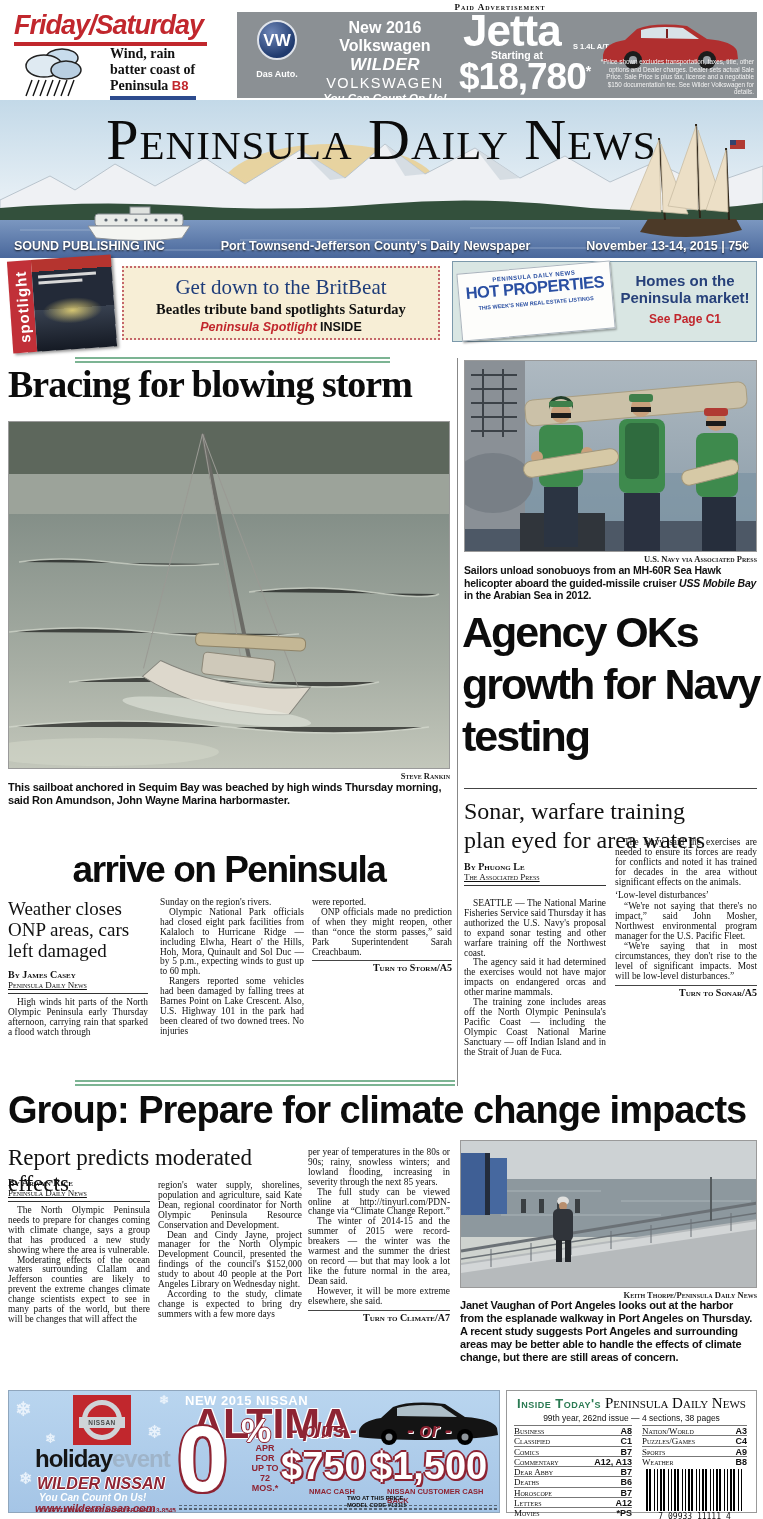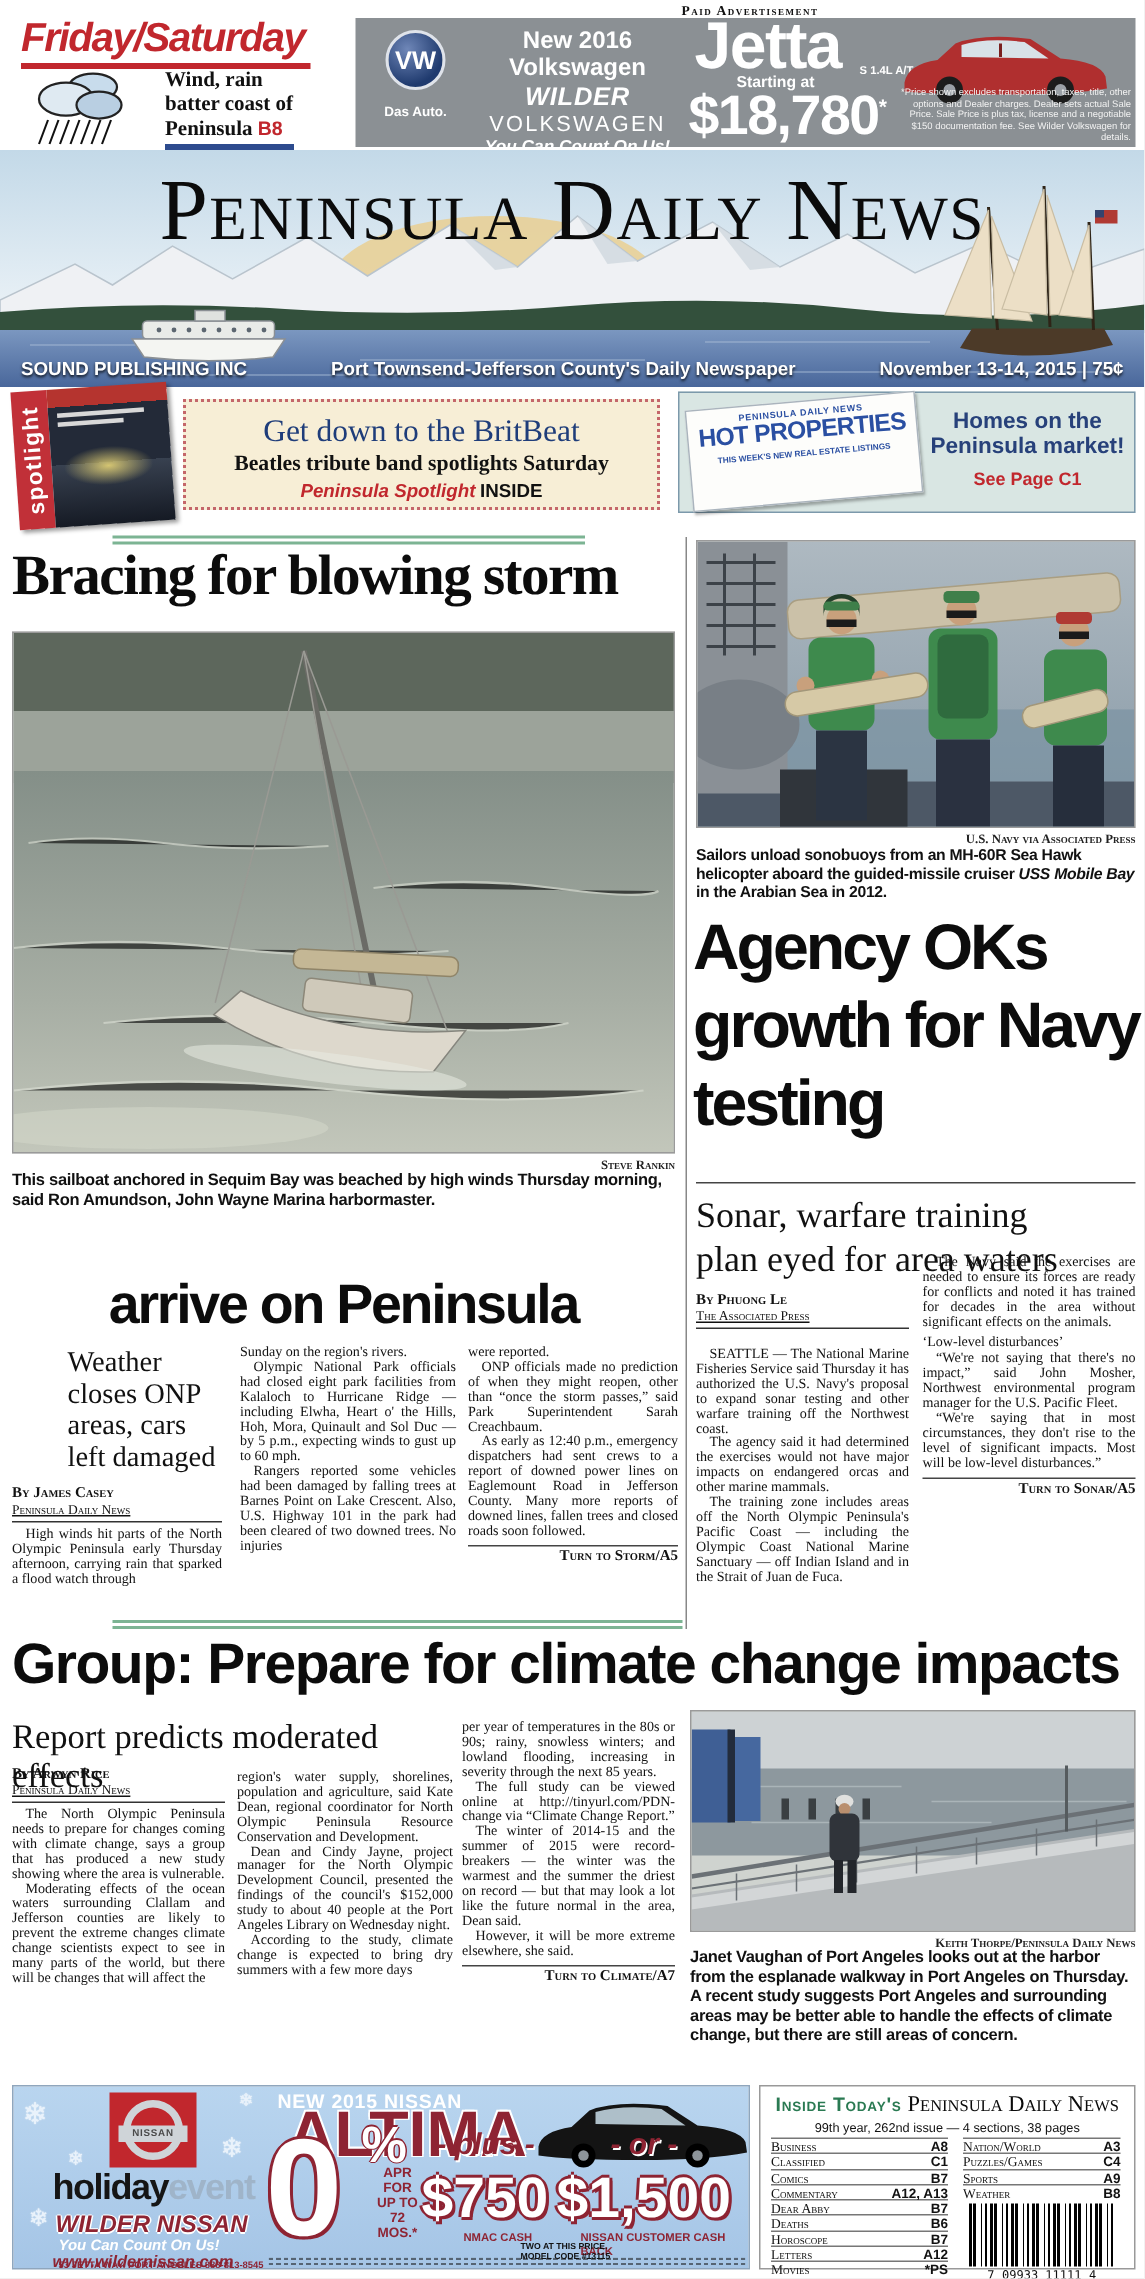--- a/index.html
+++ b/index.html
@@ -84,21 +84,21 @@
   
   .green-rule { height:6px; border-top:2px solid #7cb493; border-bottom:2px solid #7cb493; }
   .vrule { width:1px; background:#888; }
   .hairline { border-top:1px solid #444; }
 
   
   .ser-head { font-family:"Liberation Serif", serif; font-weight:700; color:#0c0c0c; }
   .sans-head { font-family:"Liberation Sans", sans-serif; font-weight:800; color:#0c0c0c; }
   .credit { text-align:right; font:700 8.5px "Liberation Serif", serif; font-variant:small-caps; color:#222; }
   .caption { font:700 11px/13px "Liberation Sans", sans-serif; letter-spacing:-.2px; }
-  .deck { font:400 19px/21px "Liberation Serif", serif;margin-left:37px; }
+  .deck { font:400 19px/21px "Liberation Serif", serif; }
   .byl { font:700 10px "Liberation Serif", serif; font-variant:small-caps; }
   .org { font:400 9px "Liberation Serif", serif; font-variant:small-caps;text-decoration:underline; }
   .byrule { border-bottom:1px solid #333; margin:3px 0 4px; }
   .body p { font:9.4px/9.9px "Liberation Serif", serif; text-align:justify; text-indent:9px; }
   .cont p:first-of-type { text-indent:0; }
   .turnline { border-top:1px solid #444; margin-top:3px; padding-top:1px; text-align:right;
               font:700 10px "Liberation Serif", serif; font-variant:small-caps; }
   .subhed { font:700 11.5px "Liberation Sans", sans-serif; margin:3px 0 2px; text-indent:0 !important; }
   .photo-frame { border:1px solid #9a9a9a; overflow:hidden; background:#cfd3cf; }
 
@@ -420,21 +420,20 @@
 
   <p>Sunday on the region's rivers.</p>
       <p>Olympic National Park officials had closed eight park facilities from Kalaloch to Hurricane Ridge — including Elwha, Heart o' the Hills, Hoh, Mora, Quinault and Sol Duc — by 5 p.m., expecting winds to gust up to 60 mph.</p>
       <p>Rangers reported some vehicles had been damaged by falling trees at Barnes Point on Lake Crescent. Also, U.S. Highway 101 in the park had been cleared of two downed trees. No injuries</p>
     </div>
   <div class="abs scol3">
     <div class="body cont">
 
     <p>were reported.</p>
         <p>ONP officials made no prediction of when they might reopen, other than “once the storm passes,” said Park Superintendent Sarah Creachbaum.</p>
-        <p>As early as 12:40 p.m., emergency dispatchers had sent crews to a report of downed power lines on Eaglemount Road in Jefferson County. Many more reports of downed lines, fallen trees and closed roads soon followed.</p>
       </div>
     <div class="turnline">Turn to Storm/A5</div>
   </div>
 
   <div class="abs vrule vrule1"></div>
 
   <div class="abs photo-frame navy-photo">
     <svg width="293" height="192" viewBox="0 0 293 192">
       <defs>
         <linearGradient id="navyg" x1="0" y1="0" x2="0" y2="1">

